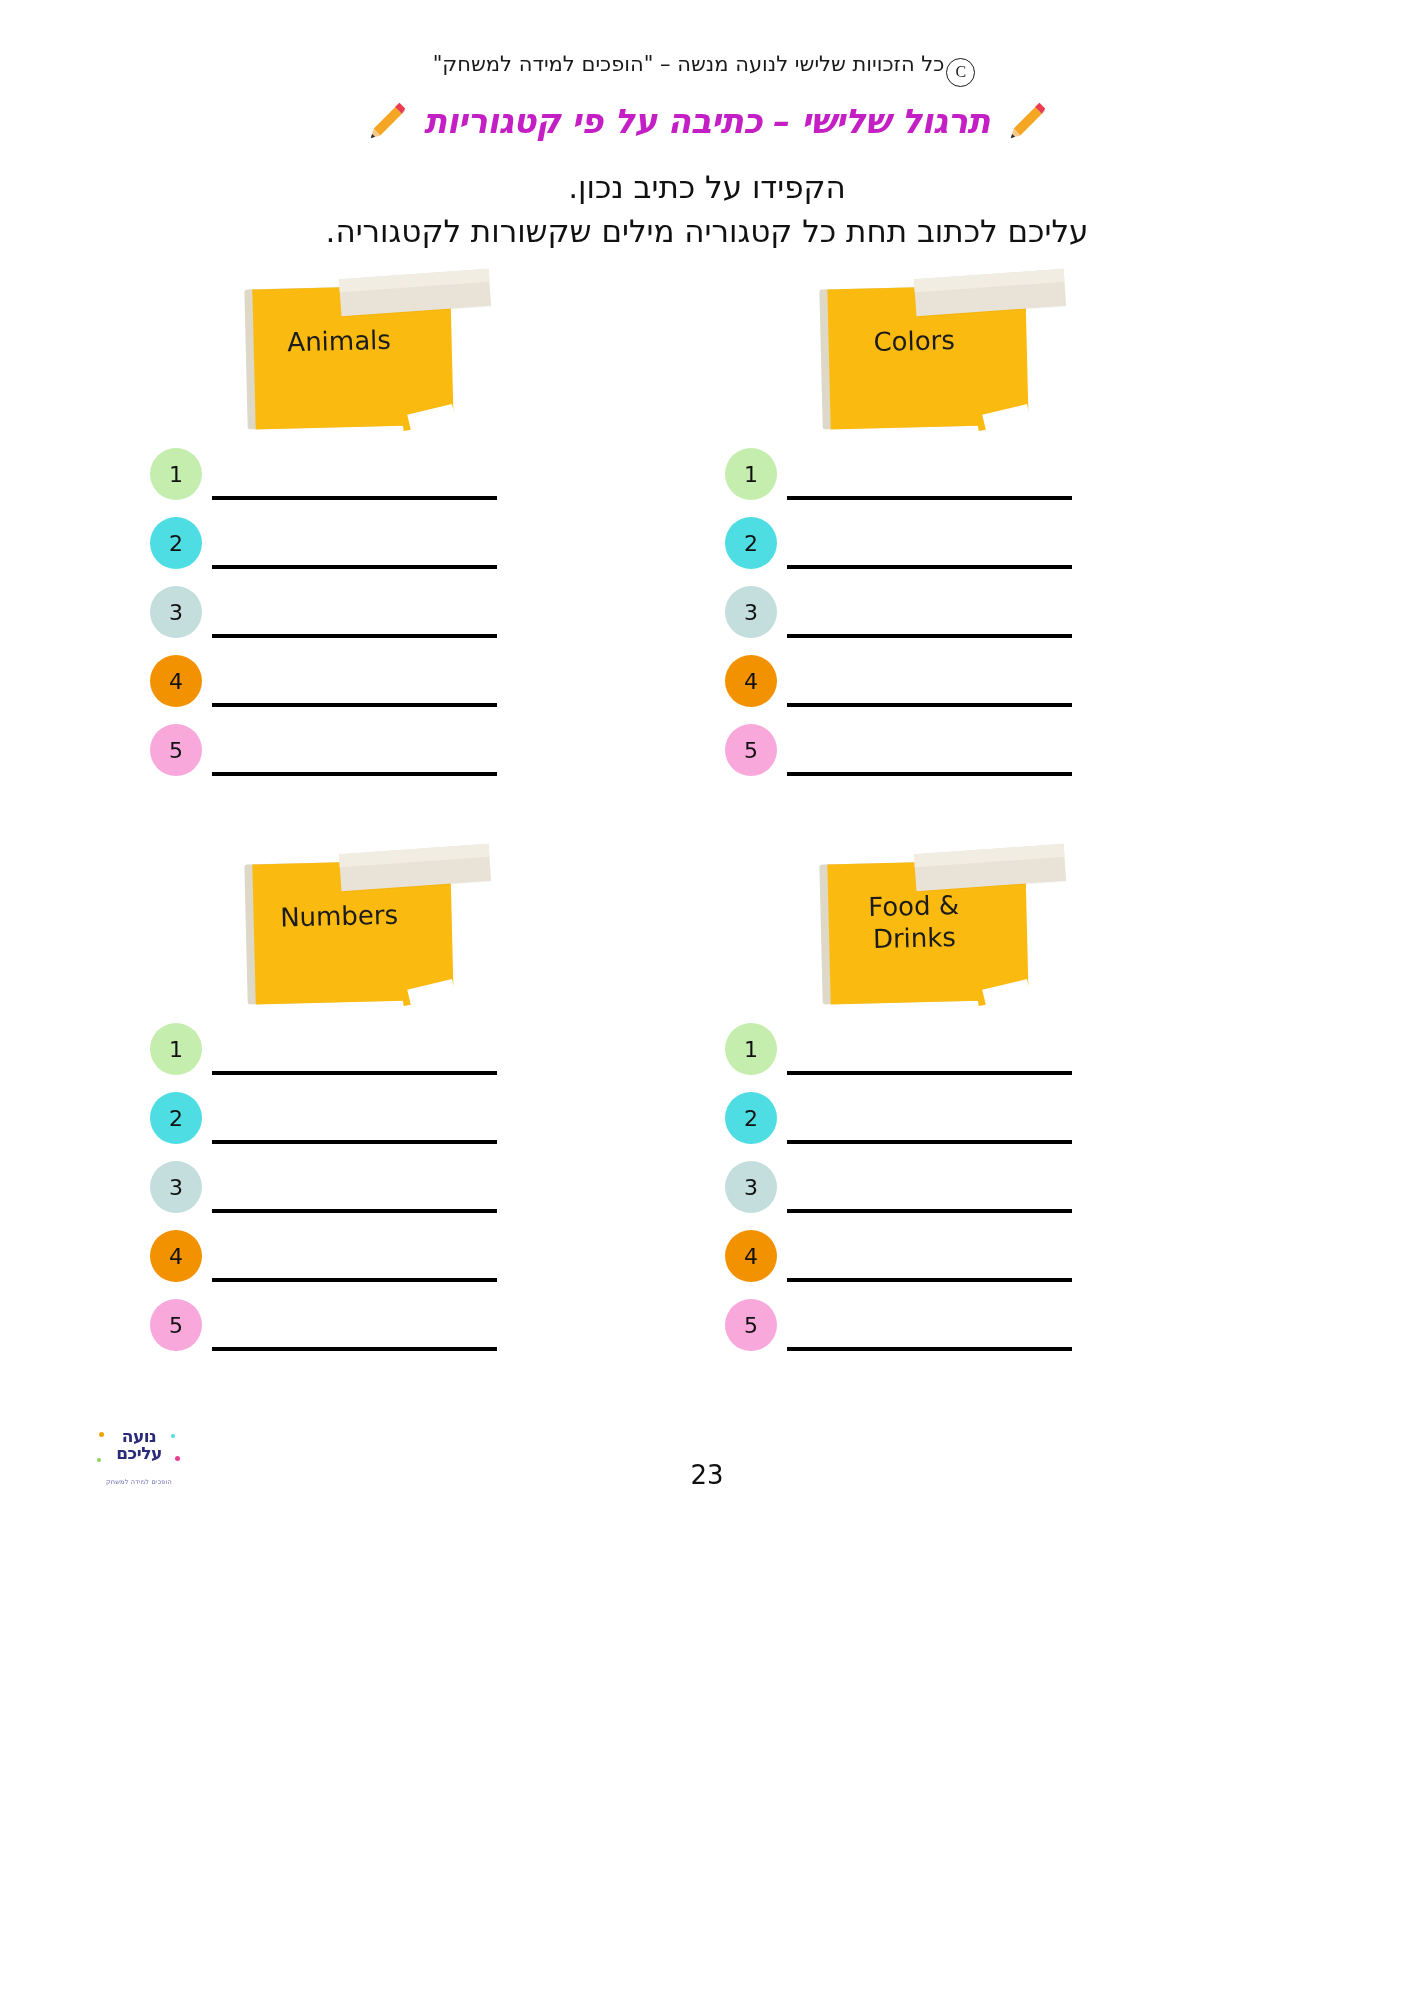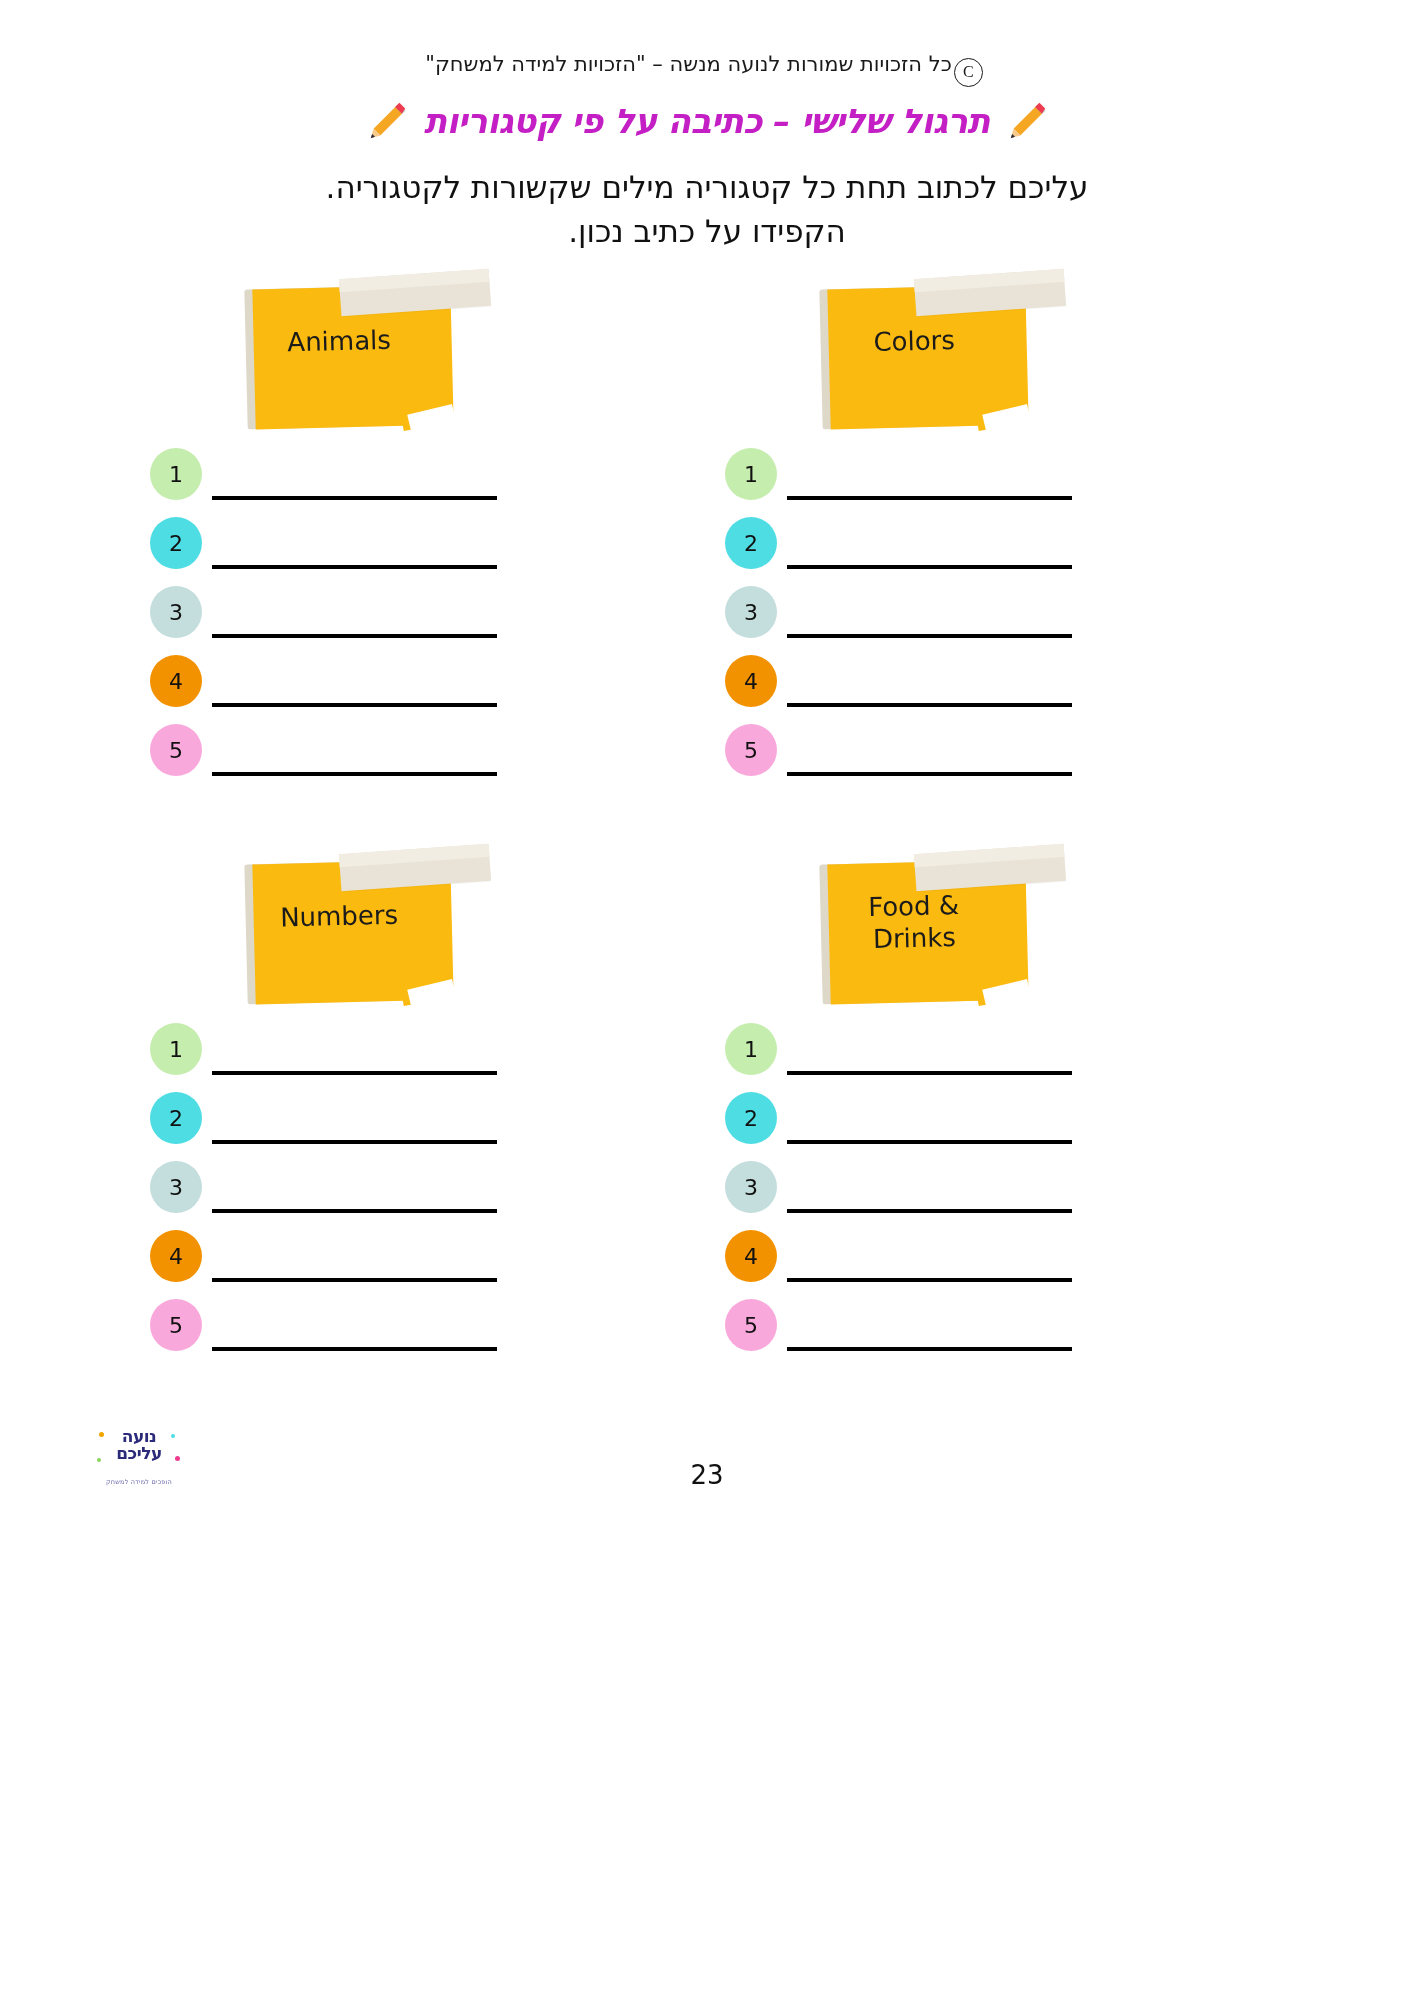--- a/index.html
+++ b/index.html
@@ -145,21 +145,21 @@
     position:absolute;left:0;top:1460px;width:1414px;text-align:center;
     font-family:"DejaVu Sans", sans-serif;font-size:26px;color:#111;
   }
 </style>
 </head>
 <body>
 
 <div class="page">
 
   <div class="copyright">
-    <span class="cmark">C</span><span>כל הזכויות שמורות לנועה מנשה – "הזכויות למידה למשחק"</span>
+    <span class="cmark">C</span><span>כל הזכויות שלישי לנועה מנשה – "הופכים למידה למשחק"</span>
   </div>
 
   <div class="title-row">
     <span class="pencil">
       <svg viewBox="0 0 48 48" width="46" height="46">
         <g transform="rotate(0 24 24)">
           <polygon points="36,6 43,13 17,39 10,32" fill="#F5A623"></polygon>
           <polygon points="36,6 43,13 39.5,16.5 32.5,9.5" fill="#9FD6E8"></polygon>
           <polygon points="39.5,16.5 32.5,9.5 37,5 43,11" fill="#EE3B4F"></polygon>
           <polygon points="17,39 10,32 7,42" fill="#F7C98B"></polygon>
@@ -173,22 +173,22 @@
         <polygon points="36,6 43,13 17,39 10,32" fill="#F5A623"></polygon>
         <polygon points="36,6 43,13 39.5,16.5 32.5,9.5" fill="#9FD6E8"></polygon>
         <polygon points="39.5,16.5 32.5,9.5 37,5 43,11" fill="#EE3B4F"></polygon>
         <polygon points="17,39 10,32 7,42" fill="#F7C98B"></polygon>
         <polygon points="7,42 11.5,40.5 8.5,37.5" fill="#2B2B3B"></polygon>
       </svg>
     </span>
   </div>
 
   <div class="instructions">
+    <div>הקפידו על כתיב נכון.</div>
     <div>עליכם לכתוב תחת כל קטגוריה מילים שקשורות לקטגוריה.</div>
-    <div>הקפידו על כתיב נכון.</div>
   </div>
 
   <div class="blocks">
 
     <div class="block b-tl">
       <div class="note-wrap">
         <div class="note-shadow"></div>
         <div class="note-body">
           <div class="note-curl"></div>
         </div>

